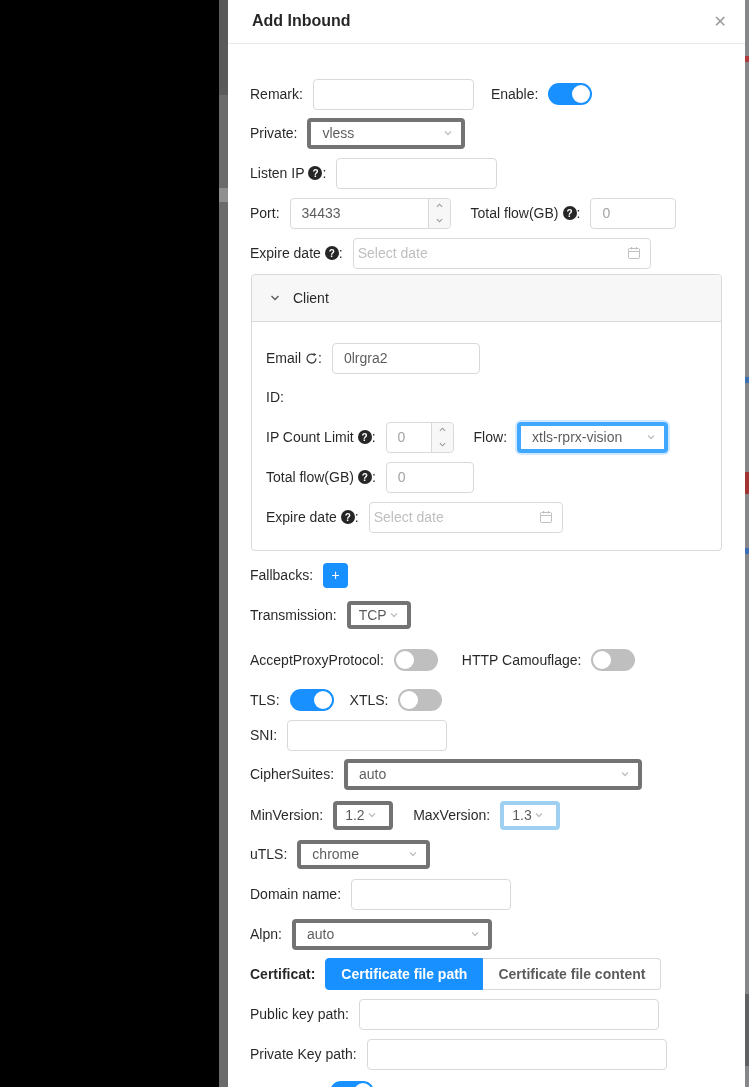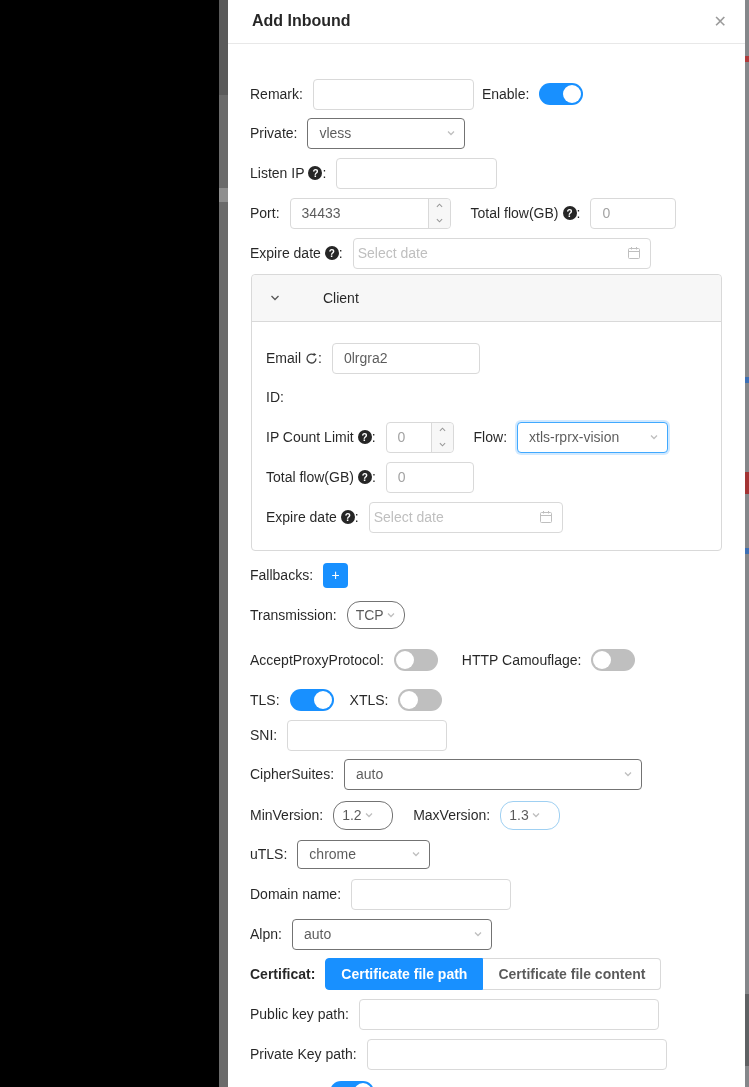--- a/index.html
+++ b/index.html
@@ -24,24 +24,24 @@
   .lbl { color:rgba(0,0,0,.85); }
   .colon { margin-right:0; }
   .gap { margin-left:10px; }
 
   .qicon { display:inline-flex; align-items:center; justify-content:center; width:14px; height:14px; border-radius:50%; background:#262626; color:#fff; font-size:10px; font-weight:bold; margin-left:4px; vertical-align:-2px; }
 
   .inp { height:31px; border:1px solid #d9d9d9; border-radius:4px; padding:0 11px; font-size:14px; font-family:"Liberation Sans",sans-serif; color:rgba(0,0,0,.65); outline:none; background:#fff; }
   .inp::placeholder { color:#bfbfbf; }
   .inp.muted { color:#a3a3a3; }
 
-  .select { position:relative; height:31px; border:1px solid #737373; border-radius:4px; background:#fff; display:flex; align-items:center; padding:0 24px 0 11px; cursor:pointer;text-align:center; }
+  .select { position:relative; height:31px; border:4px solid #737373; border-radius:4px; background:#fff; display:flex; align-items:center; padding:0 24px 0 11px; cursor:pointer;text-align:center; }
   .select .sel-text { font-size:14px; color:rgba(0,0,0,.65); }
   .select .chev { position:absolute; right:8px; top:50%; transform:translateY(-50%); display:flex; }
-  .select.compact { padding:3px 8px;border-radius:13px; }
+  .select.compact { padding:3px 8px; }
   .select.compact .chev { position:static; transform:none; margin-left:2px; }
   .select.focused { border-color:#40a9ff; box-shadow:0 0 0 2px rgba(24,144,255,.2); }
   .select.focus-lite { border-color:#9fd0f2; }
 
   .stepper { position:relative; display:inline-block; height:31px; }
   .stepper .inp { width:100%; height:31px; padding-right:24px; }
   .handles { position:absolute; right:1px; top:1px; bottom:1px; width:22px; border-left:1px solid #d9d9d9; background:#f7f7f7; border-radius:0 4px 4px 0; display:flex; flex-direction:column; }
   .handles span { flex:1; display:flex; align-items:center; justify-content:center; }
 
   .picker { position:relative; height:31px; border:1px solid #d9d9d9; border-radius:4px; background:#fff; display:flex; align-items:center; padding:0 28px 0 4px; }
@@ -49,21 +49,21 @@
   .picker .cal { position:absolute; right:9px; top:50%; transform:translateY(-50%); display:flex; }
 
   .toggle { position:relative; display:inline-block; width:44px; height:22px; border-radius:11px; cursor:pointer; background:#bfbfbf; }
   .toggle::after { content:""; position:absolute; top:2px; width:18px; height:18px; border-radius:50%; background:#fff; left:2px; }
   .toggle.on { background:#1890ff; }
   .toggle.on::after { left:24px; }
 
   .plus-btn { width:25px; height:25px; border-radius:4px; background:#1890ff; color:#fff; font-size:14px; display:inline-flex; align-items:center; justify-content:center; cursor:pointer; }
 
   .panel { position:absolute; left:23px; top:274px; width:471px; height:277px; border:1px solid #d9d9d9; border-radius:4px; background:#fff; }
-  .panel-header { height:47px; background:#f7f7f7; border-bottom:1px solid #d9d9d9; border-radius:4px 4px 0 0; display:flex; align-items:center; padding-left:17px; font-size:14px; color:rgba(0,0,0,.85); cursor:pointer;gap:30px; }
+  .panel-header { height:47px; background:#f7f7f7; border-bottom:1px solid #d9d9d9; border-radius:4px 4px 0 0; display:flex; align-items:center; padding-left:17px; font-size:14px; color:rgba(0,0,0,.85); cursor:pointer; }
   .panel-header .pchev { display:flex; margin-right:12px; }
 
   .radio-group { display:inline-flex; height:32px; }
   .radio-btn { display:inline-flex; align-items:center; padding:8px 15px; border:1px solid #d9d9d9; font-size:14px; color:rgba(0,0,0,.65); background:#fff; cursor:pointer; }
   .radio-btn.first { border-radius:4px 0 0 4px; }
   .radio-btn.last { border-radius:0 4px 4px 0; border-left:none; }
   .radio-btn.selected { background:#1890ff; border-color:#1890ff; color:#fff; }
 
   .sync-icon { display:inline-flex; margin-left:4px; vertical-align:-2px; }
 </style>
@@ -82,21 +82,21 @@
 
     <div class="modal-header">
       <div class="modal-title">Add Inbound</div>
       <div class="close-btn">✕</div>
     </div>
 
     <div class="row" style="left:22px; top:78px;">
       <span class="lbl">Remark</span>
         <span class="colon">:</span>
       <input class="inp gap" style="width: 161px;" value="">
-      <span class="lbl" style="margin-left:8px">Enable</span>
+      <span class="lbl" style="margin-left:17px">Enable</span>
         <span class="colon">:</span>
       <span class="toggle on gap"></span>
     </div>
 
     <div class="row" style="left:22px; top:117px;">
       <span class="lbl">Private</span>
         <span class="colon">:</span>
       <div class="select gap" style="width:158px">
         <span class="sel-text">vless</span>
         <span class="chev">

